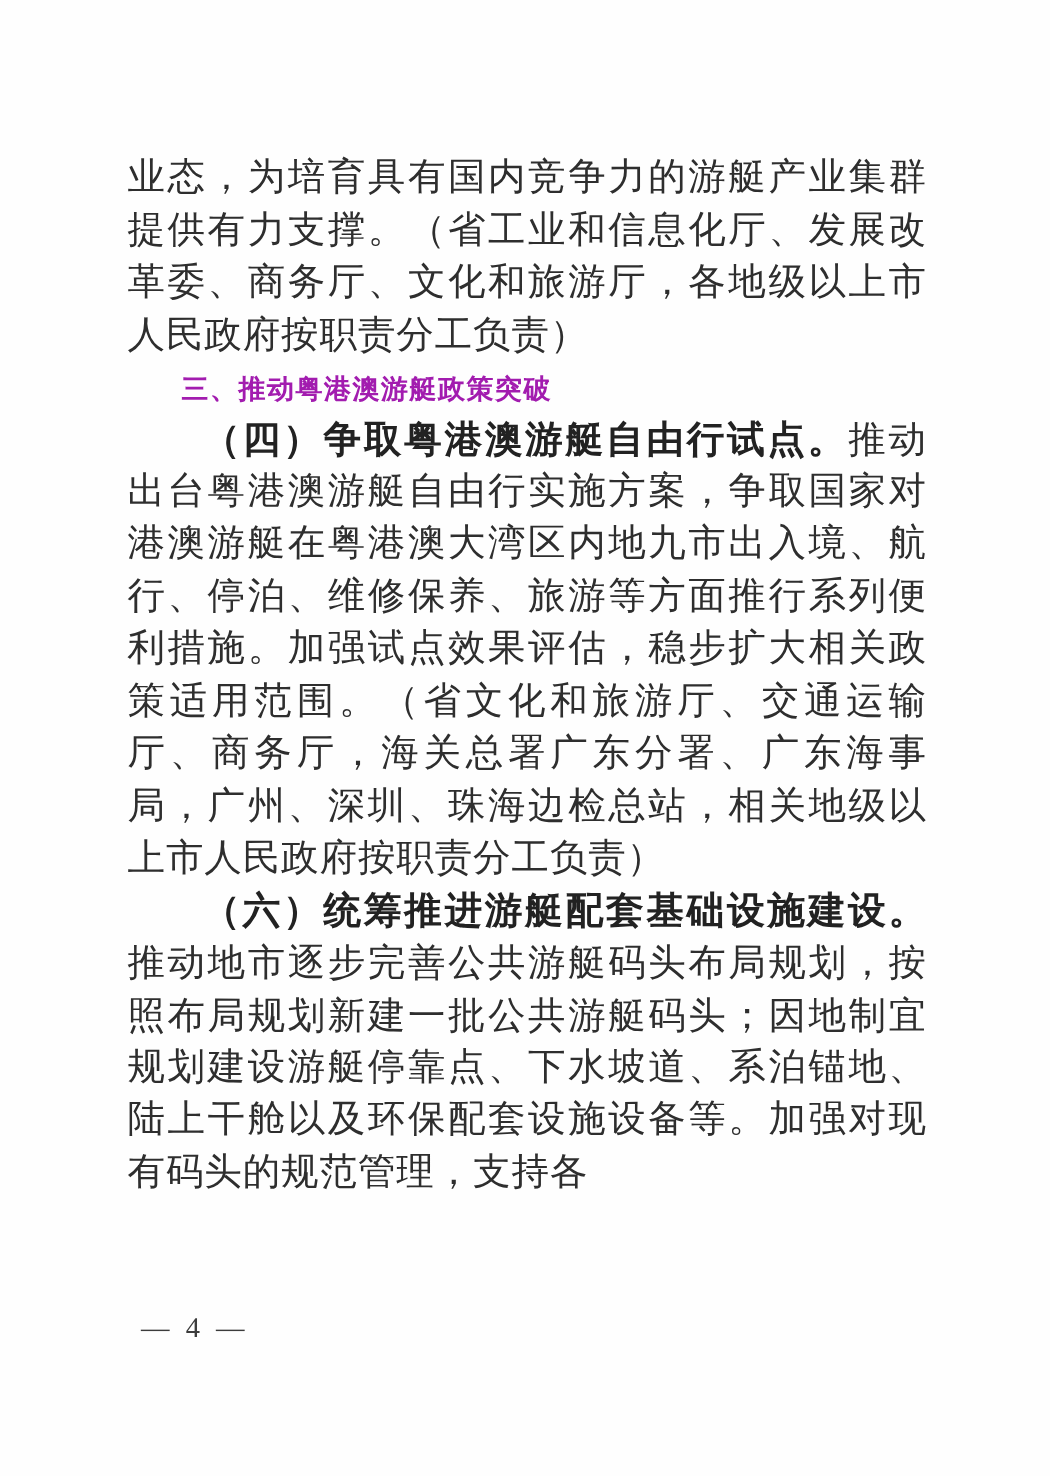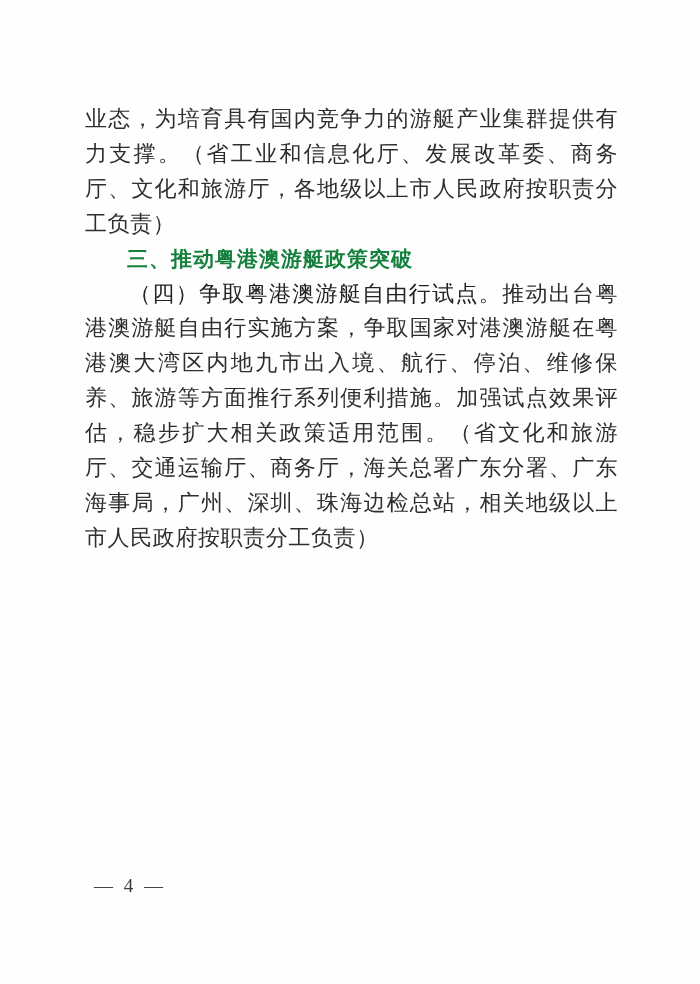--- a/index.html
+++ b/index.html
@@ -18,44 +18,44 @@
     color: #2b2b2b;
   }
   .content {
     position: absolute;
     top: 102px;
     left: 85px;
     width: 533px;
   }
   .para {
     margin: 0;
-    font-size: 22px;
+    font-size: 25px;
     line-height: 34.9px;
     letter-spacing: 0.6px;
     text-align: justify;
     text-justify: inter-ideograph;
     color: #2e2e2e;
     font-weight: 400;
   }
   .para.indent {
     text-indent: 2em;
   }
   .lead {
-    font-weight: 400;
+    font-weight: 700;
     color: #222222;
   }
   .heading {
     margin: 0;
     font-family: "Liberation Sans", "DejaVu Sans", sans-serif;
-    font-size: 21px;
+    font-size: 18px;
     line-height: 34.9px;
     font-weight: 700;
     letter-spacing: 1px;
     text-indent: 2em;
-    color: #15803d;
+    color: #a21caf;
   }
   .footer {
     position: absolute;
     top: 875px;
     left: 94px;
     font-family: "Liberation Serif", "DejaVu Serif", serif;
     font-size: 19px;
     letter-spacing: 3px;
     color: #3c3c3c;
   }
@@ -67,17 +67,18 @@
   <div class="content">
 
     <p class="para">业态，为培育具有国内竞争力的游艇产业集群提供有力支撑。（省工业和信息化厅、发展改革委、商务厅、文化和旅游厅，各地级以上市人民政府按职责分工负责）</p>
 
     <h2 class="heading">三、推动粤港澳游艇政策突破</h2>
 
     <p class="para indent"><span class="lead">（四）争取粤港澳游艇自由行试点。</span><span>推动出台粤港澳游艇自由行实施方案，争取国家对港澳游艇在粤港澳大湾区内地九市出入境、航行、停泊、维修保养、旅游等方面推行系列便利措施。加强试点效果评估，稳步扩大相关政策适用范围。（省文化和旅游厅、交通运输厅、商务厅，海关总署广东分署、广东海事局，广州、深圳、珠海边检总站，相关地级以上市人民政府按职责分工负责）</span></p>
 
 
 
+    <p class="para indent"><span class="lead">（六）统筹推进游艇配套基础设施建设。</span><span>推动地市逐步完善公共游艇码头布局规划，按照布局规划新建一批公共游艇码头；因地制宜规划建设游艇停靠点、下水坡道、系泊锚地、陆上干舱以及环保配套设施设备等。加强对现有码头的规范管理，支持各</span></p>
 
   </div>
 
   <div class="footer">— 4 —</div>
 </div>
 
 </body></html>

